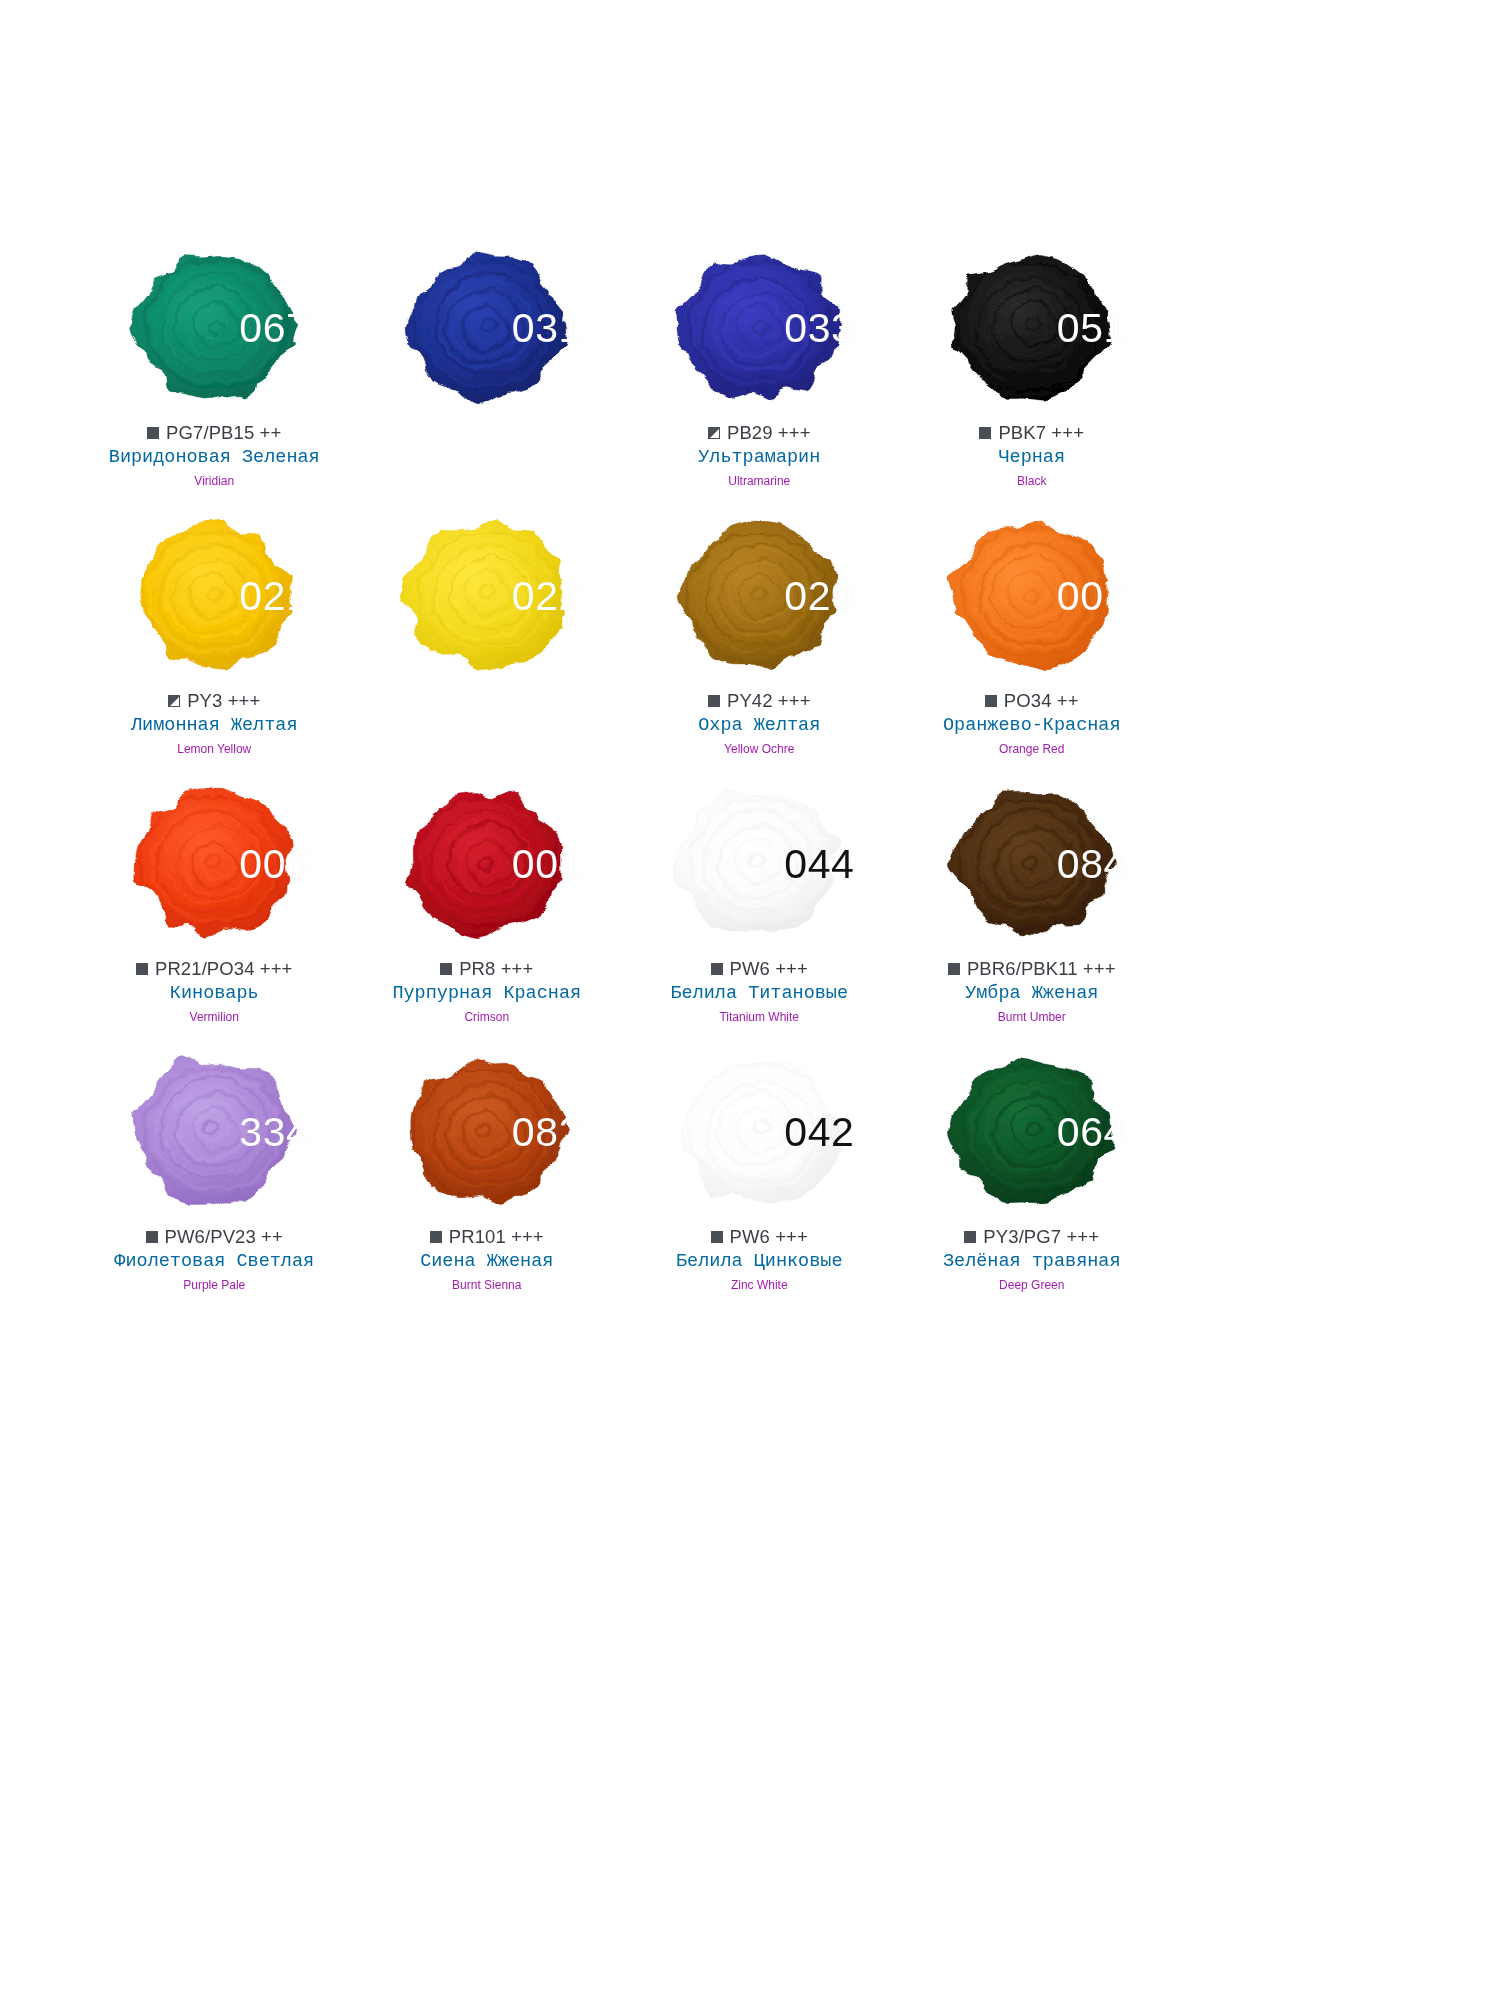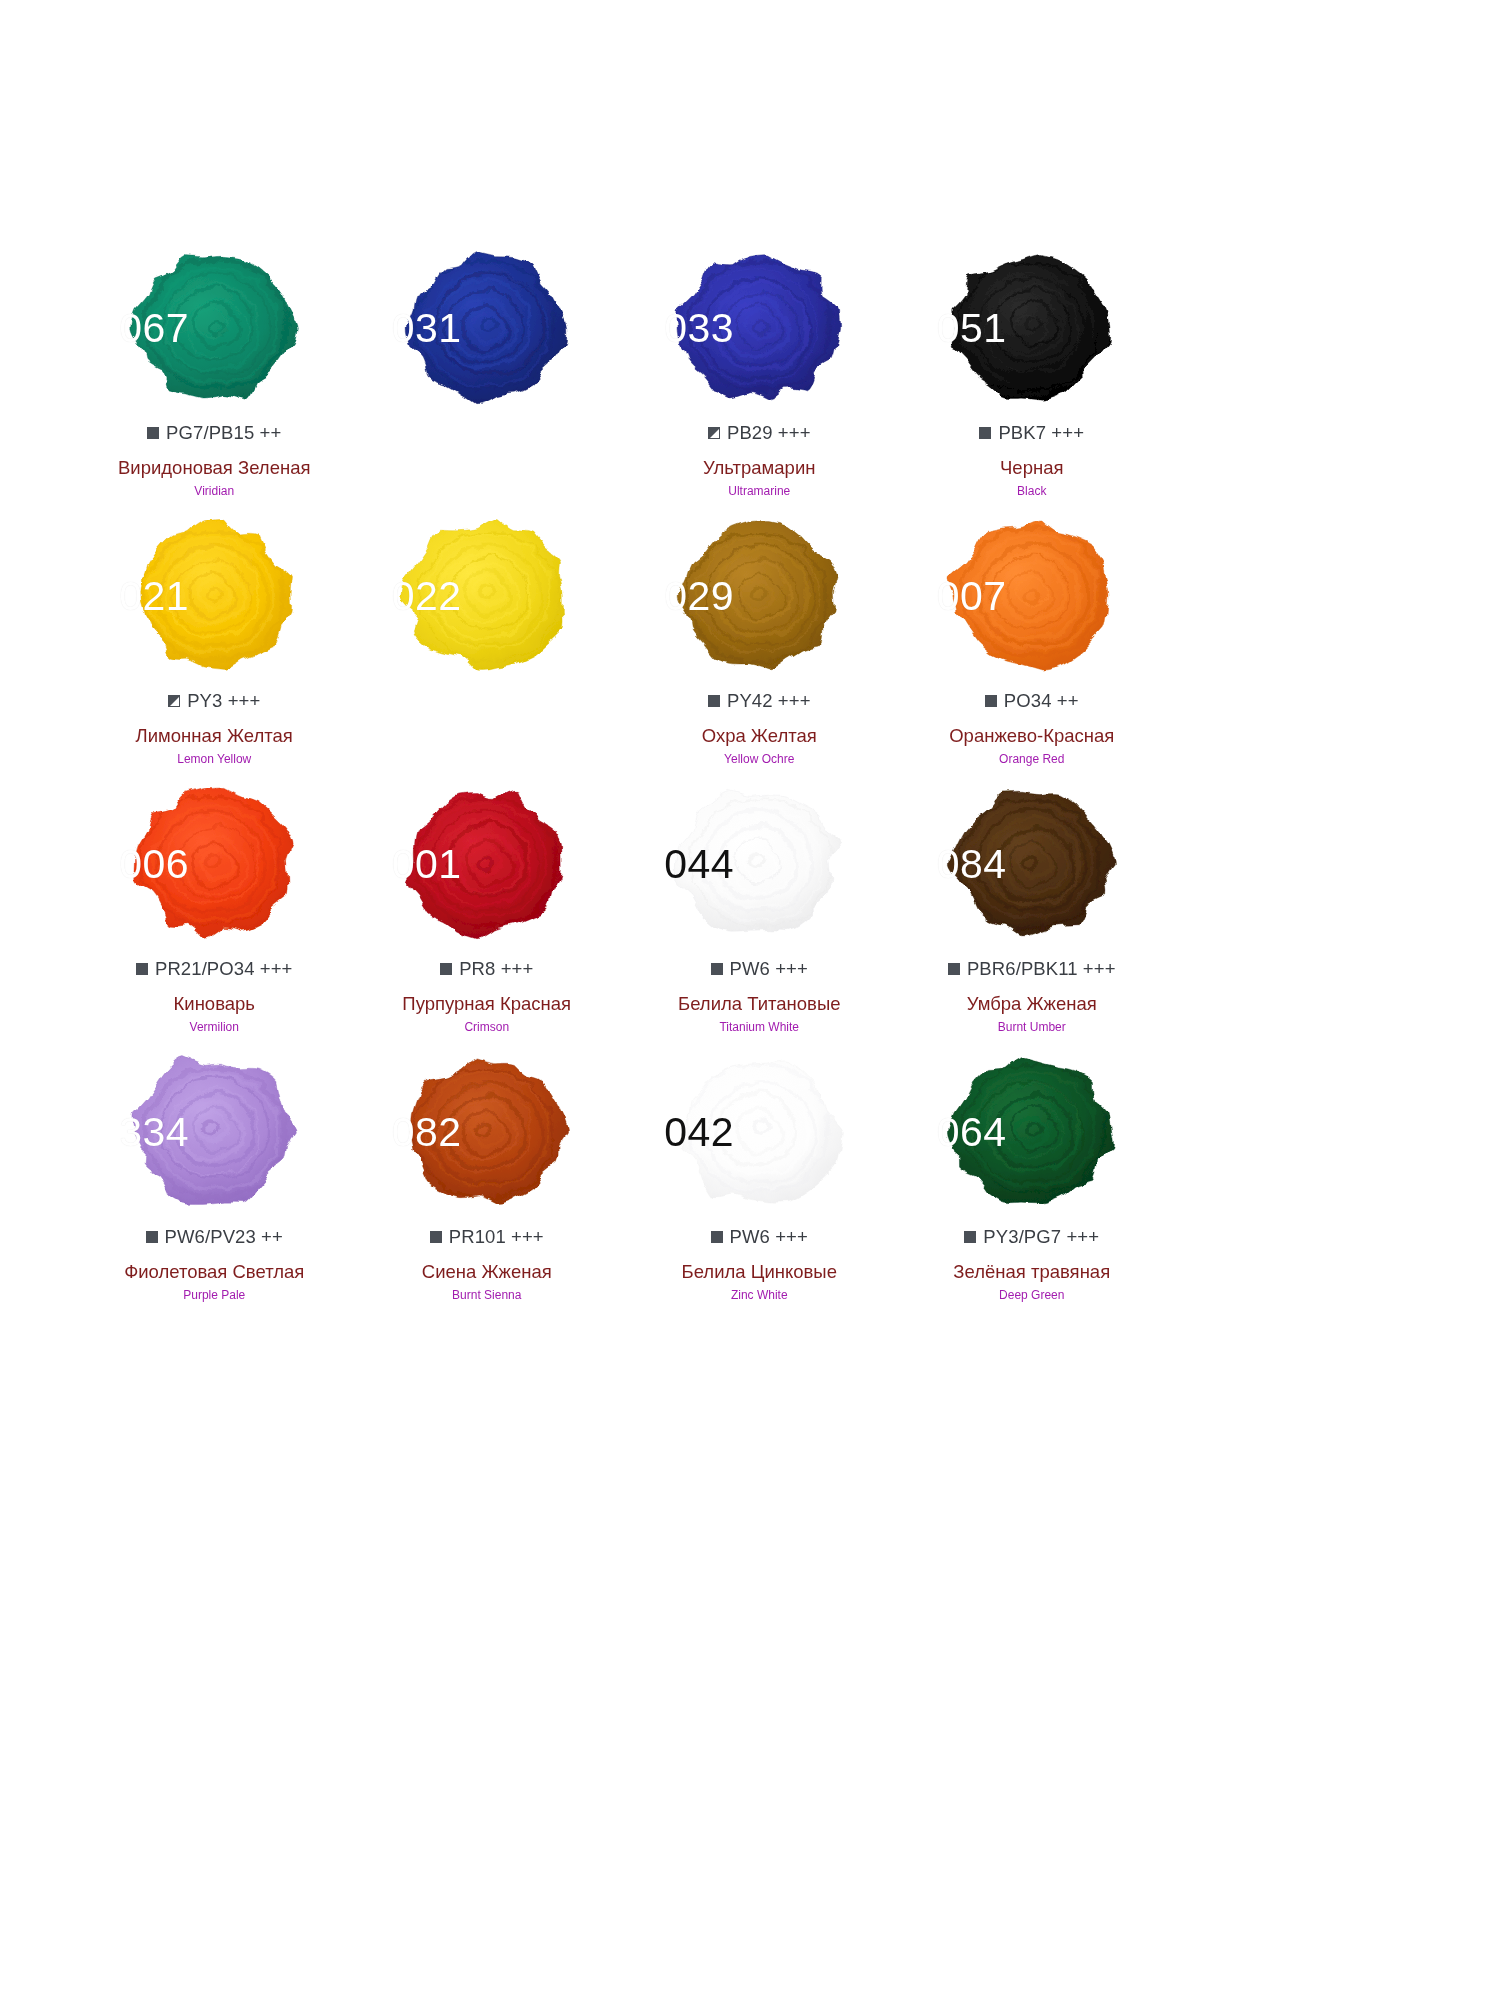--- a/index.html
+++ b/index.html
@@ -34,21 +34,21 @@
   }
 
   
   .swatch-wrap {
     position: relative;
     width: 190px;
     height: 178px;
     margin-top: 2px;
     display: flex;
     align-items: center;
-    justify-content: flex-start;
+    justify-content: flex-end;
   }
   .blob {
     position: absolute;
     left: 0; top: 0;
     width: 190px; height: 178px;
     filter: url(#rough);
   }
   .blob-svg { display: block; width: 190px; height: 178px; }
   .swatch-num {
     position: relative;
@@ -98,23 +98,24 @@
     content: "";
     position: absolute;
     left: -1px; top: -1px;
     width: 0; height: 0;
     border-left: 13px solid #4a4f56;
     border-bottom: 13px solid transparent;
   }
   .name-ru {
     font-size: 18.5px;
     line-height: 23px;
-    margin-top: 12px;
-    color: #7f1d1d;
+    margin-top: 2px;
+    color: #0369a1;
     white-space: nowrap;
+    font-family: Liberation Mono, monospace;
   }
   .name-en {
     font-size: 12px;
     line-height: 22px;
     margin-top: 1px;
     color: #a21caf;
     white-space: nowrap;
   }
   .hidden-defs { position: absolute; width: 0; height: 0; overflow: hidden; }
 </style>

